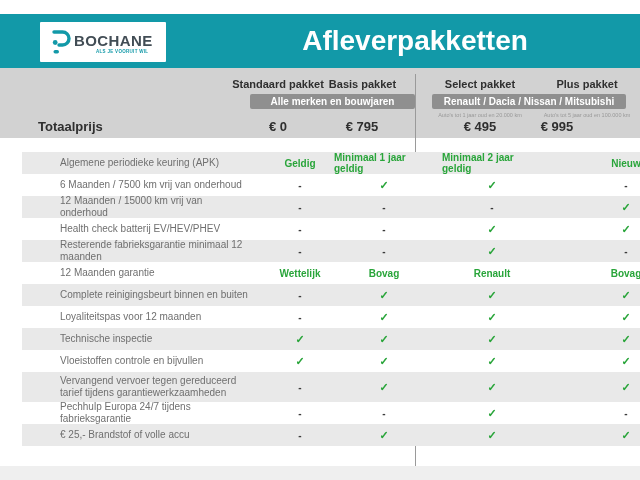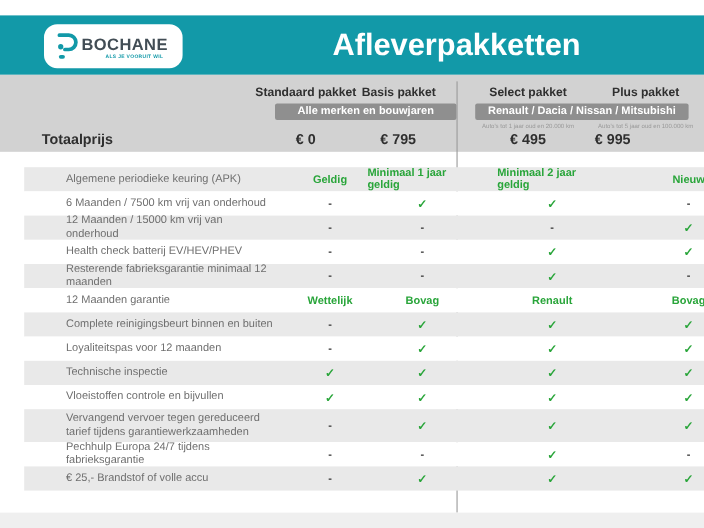--- a/index.html
+++ b/index.html
@@ -6,21 +6,21 @@
     --teal:#1299a8; --green:#29a53a; --badge:#8f8f8f;
     --band:#d2d2d2; --rowalt:#e9e9e9; --dark:#2f2f2f; --label:#6f6f6f;
   }
   *{margin:0;padding:0;box-sizing:border-box;}
   html,body{width:640px;height:480px;}
   body{font-family:"Liberation Sans",sans-serif;background:#fff;position:relative;overflow:hidden;}
   .page{position:absolute;inset:0;width:640px;height:480px;background:#fff;}
 
   
   .teal-bar{position:absolute;left:0;top:14px;width:640px;height:54px;background:var(--teal);}
-  .logo-box{position:absolute;left:40px;top:8px;width:126px;height:40px;background:#fff;border-radius:12px;}
+  .logo-box{position:absolute;left:40px;top:8px;width:126px;height:40px;background:#fff;border-radius:1px;}
   .logo-icon{position:absolute;left:9px;top:6px;}
   .logo-name{position:absolute;left:34px;top:10px;font-size:15px;font-weight:700;color:#424d55;letter-spacing:.4px;}
   .logo-tagline{position:absolute;left:56px;top:27px;font-size:4.5px;font-weight:700;color:var(--teal);letter-spacing:.3px;}
   .page-title{position:absolute;left:200px;right:10px;top:11px;text-align:center;
     font-size:28px;font-weight:700;color:#fff;}
 
   
   .head-band{position:absolute;left:0;top:68px;width:640px;height:70px;background:var(--band);}
   .col-head{position:absolute;top:10px;font-size:11px;font-weight:700;color:var(--dark);text-align:center;}
   .col-head.h1{left:223px;width:110px;}
@@ -46,21 +46,21 @@
 
   
   .table{position:absolute;left:0;top:152px;width:640px;}
   .row{position:relative;width:640px;height:22px;display:flex;align-items:center;background:#fff;margin-left:22px;}
   .row.alt{background:var(--rowalt);}
   .row.tall{height:30px;}
   .row-label{padding-left:38px;width:230px;font-size:10px;line-height:1.2;color:var(--label);}
   .cell{position:absolute;top:0;height:100%;display:flex;align-items:center;justify-content:center;}
   .cell.c1{left:228px;width:100px;}
   .cell.c2{left:312px;width:100px;}
-  .cell.c3{left:430px;width:100px;}
+  .cell.c3{left:420px;width:100px;}
   .cell.c4{left:554px;width:100px;text-align:center;}
   .check{color:var(--green);font-weight:700;font-size:11px;}
   .dash{color:#3b3b3b;font-weight:700;font-size:10px;}
   .txt{color:var(--green);font-weight:700;font-size:10px;}
 
   .footer-strip{position:absolute;left:0;top:466px;width:640px;height:14px;background:#efefef;}
 </style>
 </head>
 <body>
 

